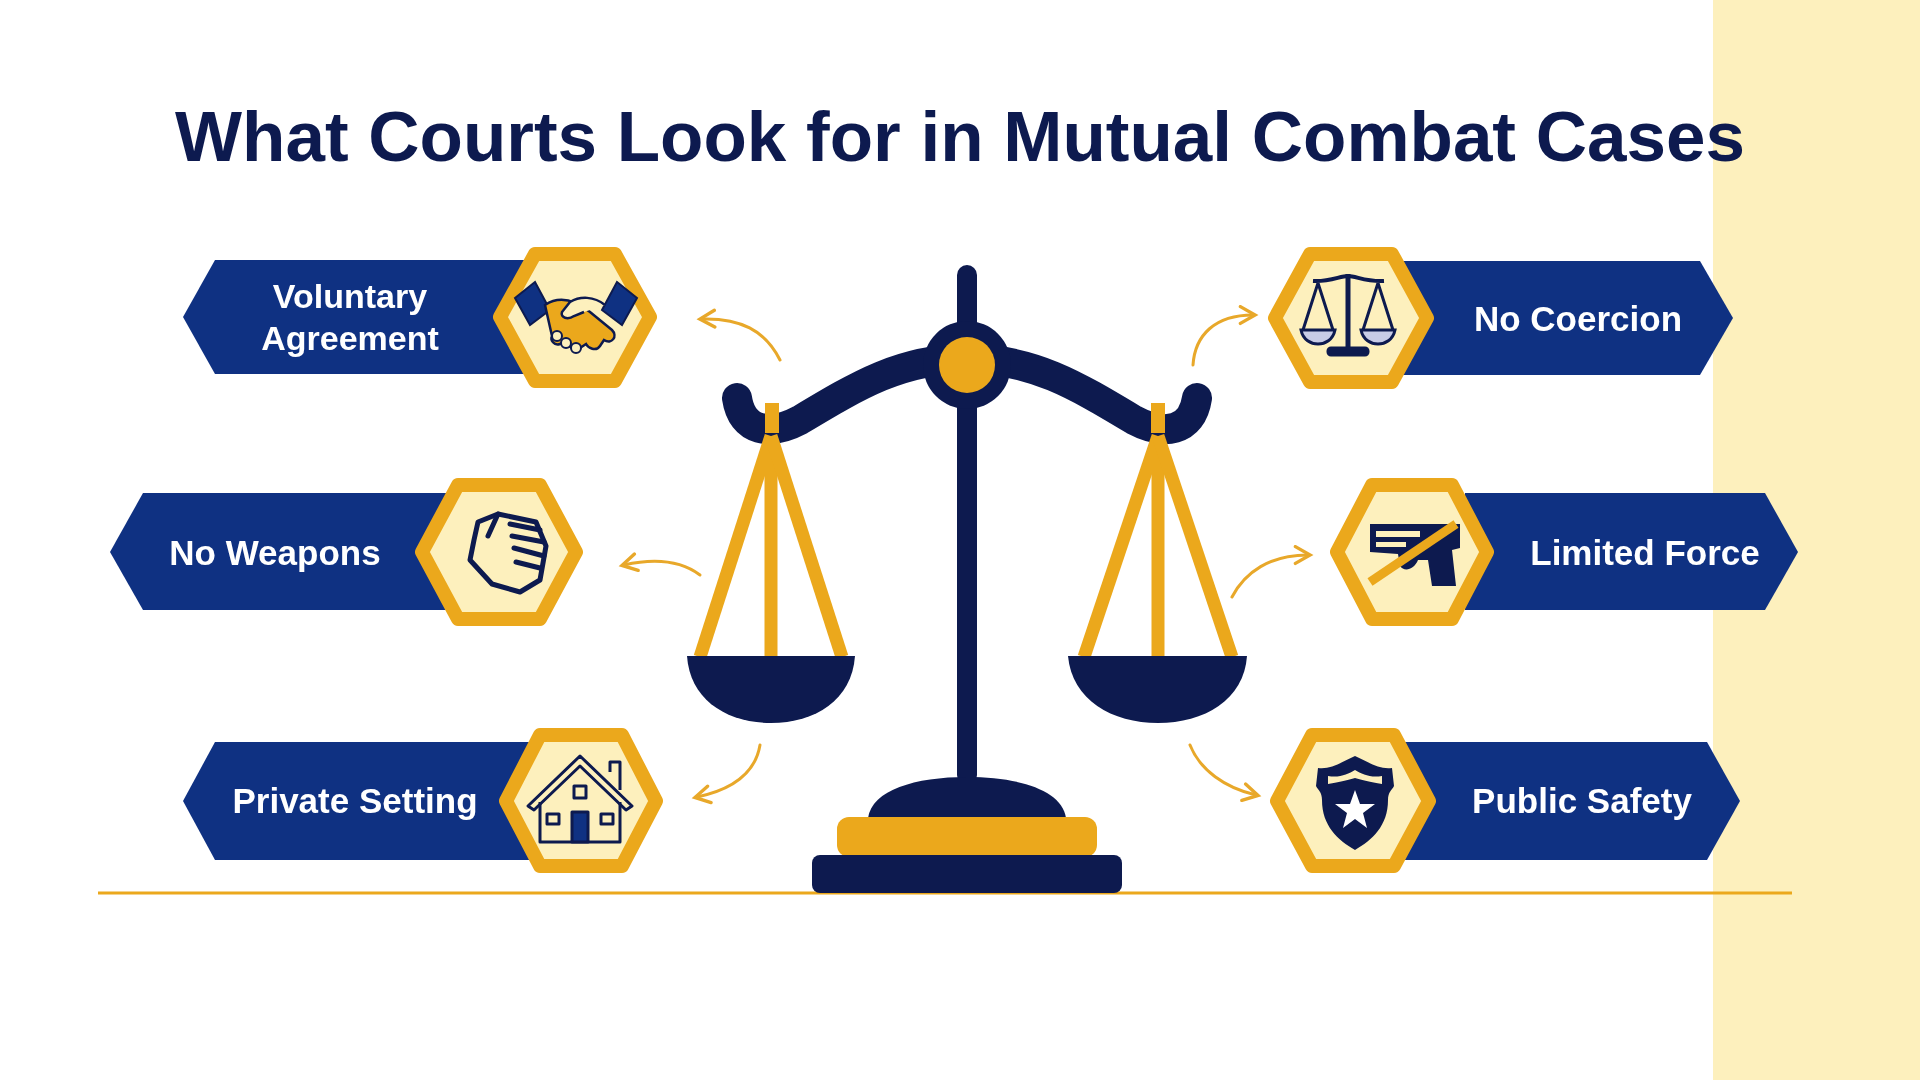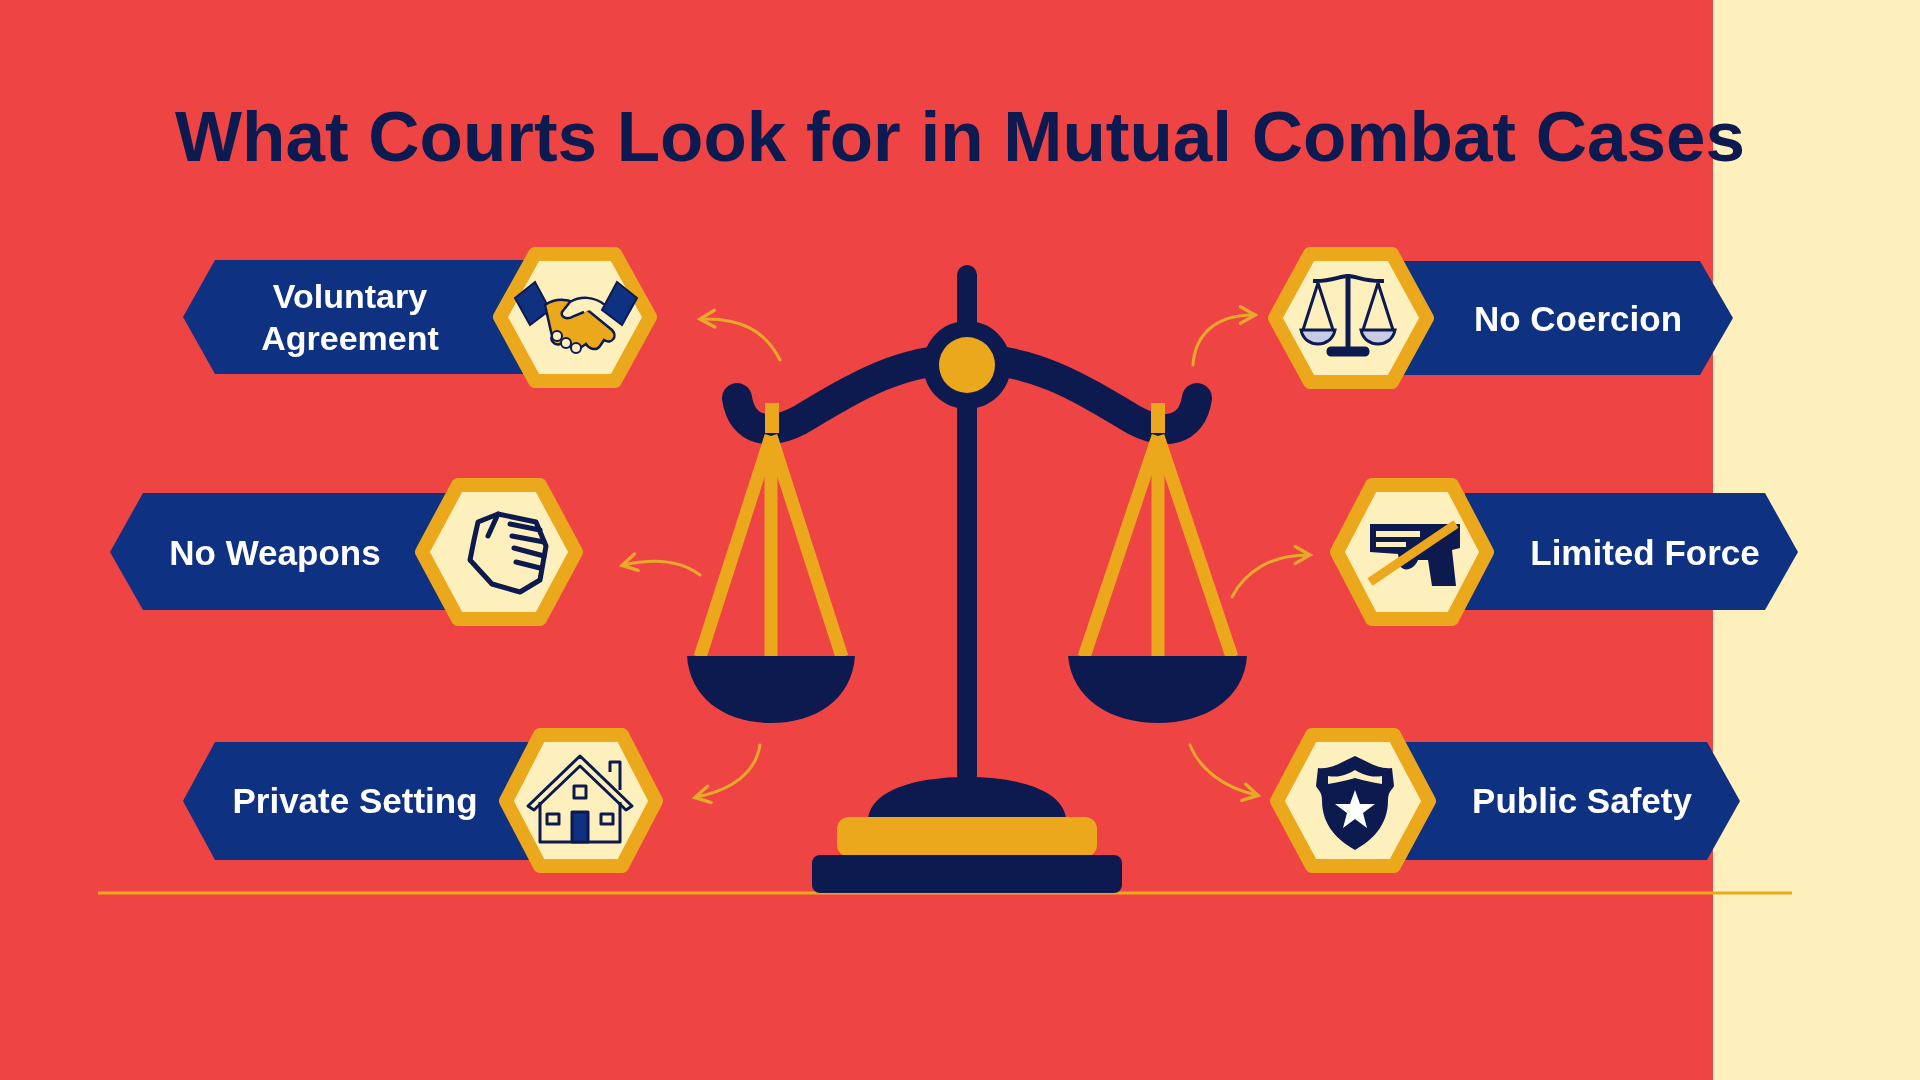--- a/index.html
+++ b/index.html
@@ -1,17 +1,17 @@
 <!DOCTYPE html>
 <html><head>
 <meta charset="utf-8">
 <style>
   html, body { margin:0; padding:0; }
   body { width:1920px; height:1080px; overflow:hidden; background:#fdf0bd; font-family:"Liberation Sans", sans-serif; }
-  #stage { position:relative; width:1713px; height:1080px; background:#ef4444; }
+  #stage { position:relative; width:1713px; height:1080px; background:#ffffff; }
   #title { position:absolute; left:0; top:96px; width:1920px; text-align:center; font-family:"Liberation Sans", sans-serif; font-weight:bold; font-size:71px; color:#0d1a4f; letter-spacing:0px; margin:0; }
   svg { position:absolute; left:0; top:0; }
   .label { font-family:"Liberation Sans", sans-serif; font-weight:bold; fill:#ffffff; }
 </style>
 </head>
 <body>
 
 <div id="stage">
   <h1 id="title">What Courts Look for in Mutual Combat Cases</h1>
 

